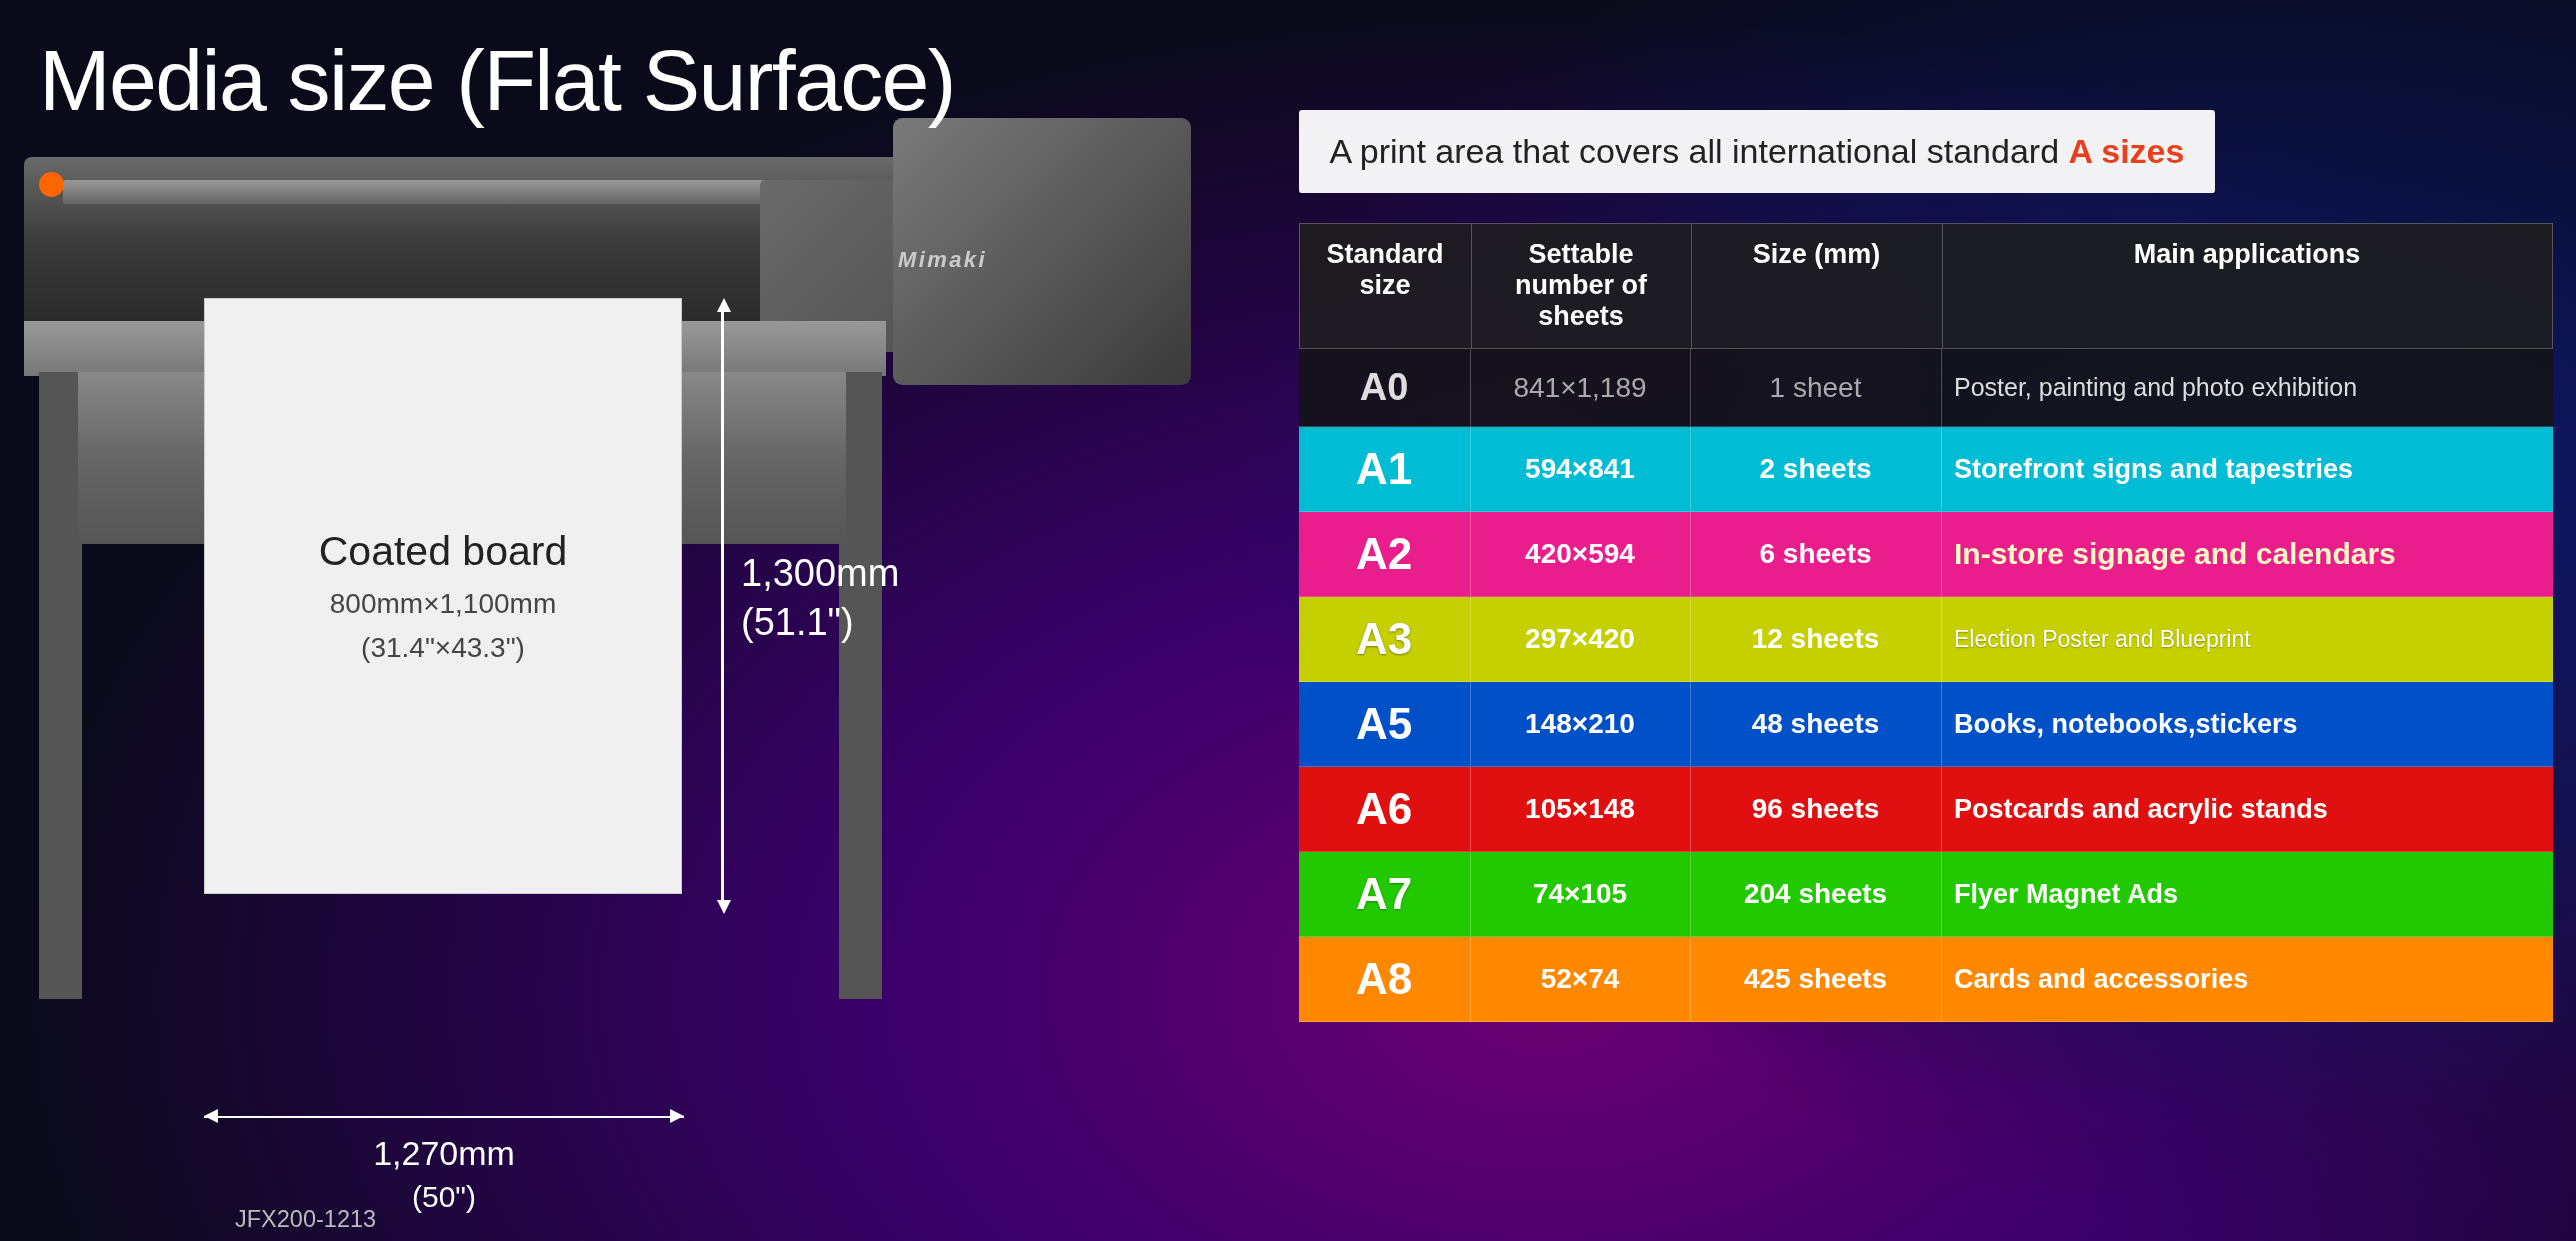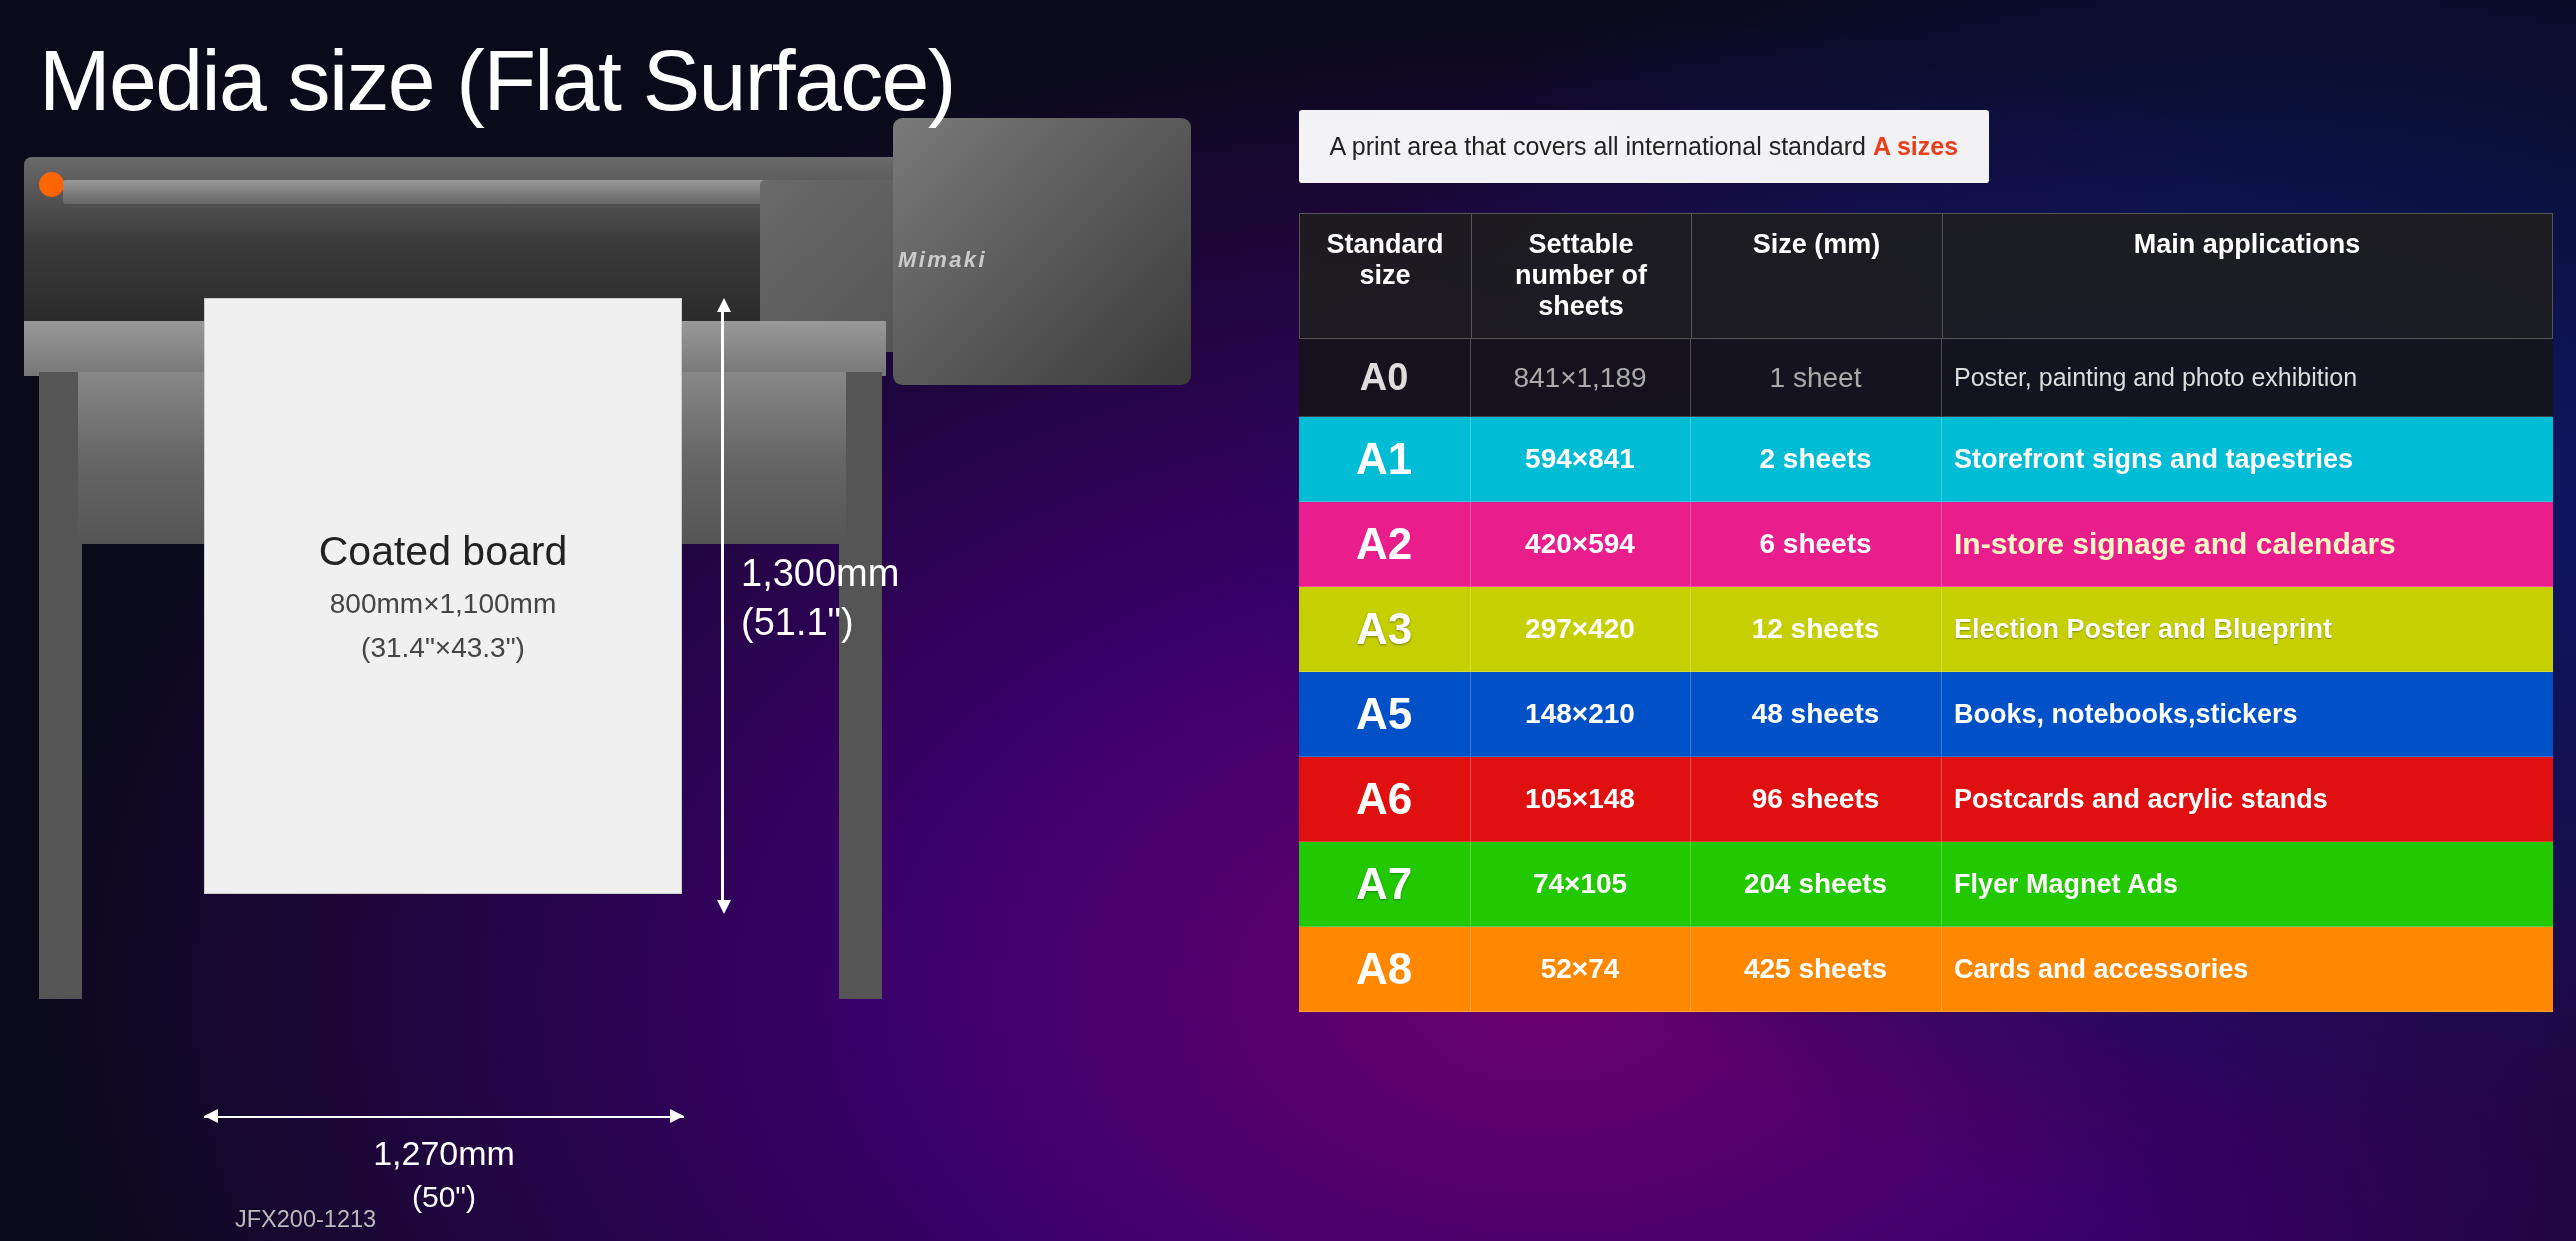--- a/index.html
+++ b/index.html
@@ -94,21 +94,21 @@
       right: 23.5px;
       width: 1254px;
       z-index: 10;
     }
 
     
     .info-box {
       background: rgba(255,255,255,0.95);
       padding: 22px 31px;
       margin-bottom: 15.7px;
-      font-size: 25px;
+      font-size: 34px;
       color: #222;
       display: inline-block;
       border-radius: 3.1px;
     }
 
     .info-box .accent {
       color: #e8401c;
       font-weight: bold;
     }
 
@@ -172,21 +172,21 @@
     .row-a2 { background: #e91e8c; }
     .row-a2 .cell-std { color: white; font-weight: bold; font-size: 44px; }
     .row-a2 .cell-size { color: white; font-weight: bold; }
     .row-a2 .cell-sheets { color: white; font-weight: bold; }
     .row-a2 .cell-app { color: #fef9c3; font-weight: bold; font-size: 30px; justify-content: flex-start; }
 
     .row-a3 { background: #c6d000; }
     .row-a3 .cell-std { color: white; font-weight: bold; font-size: 44px; text-shadow: 0 0.8px 2.4px rgba(0,0,0,0.4); }
     .row-a3 .cell-size { color: white; font-weight: bold; }
     .row-a3 .cell-sheets { color: white; font-weight: bold; }
-    .row-a3 .cell-app { color: white; font-weight: bold; font-size: 27px; justify-content: flex-start; text-shadow: 0 0.8px 1.6px rgba(0,0,0,0.3); }
+    .row-a3 .cell-app { color: white; font-weight: normal; font-size: 23px; justify-content: flex-start; text-shadow: 0 0.8px 1.6px rgba(0,0,0,0.3); }
 
     .row-a4 { background: #111; }
     .row-a4 .cell-std { color: white; font-weight: bold; font-size: 44px; }
     .row-a4 .cell-size { color: #ddd; }
     .row-a4 .cell-sheets { color: #ddd; }
     .row-a4 .cell-app { color: white; font-weight: bold; font-size: 27px; justify-content: flex-start; }
 
     .row-a5 { background: #0050c8; }
     .row-a5 .cell-std { color: white; font-weight: bold; font-size: 44px; }
     .row-a5 .cell-size { color: white; font-weight: bold; }

